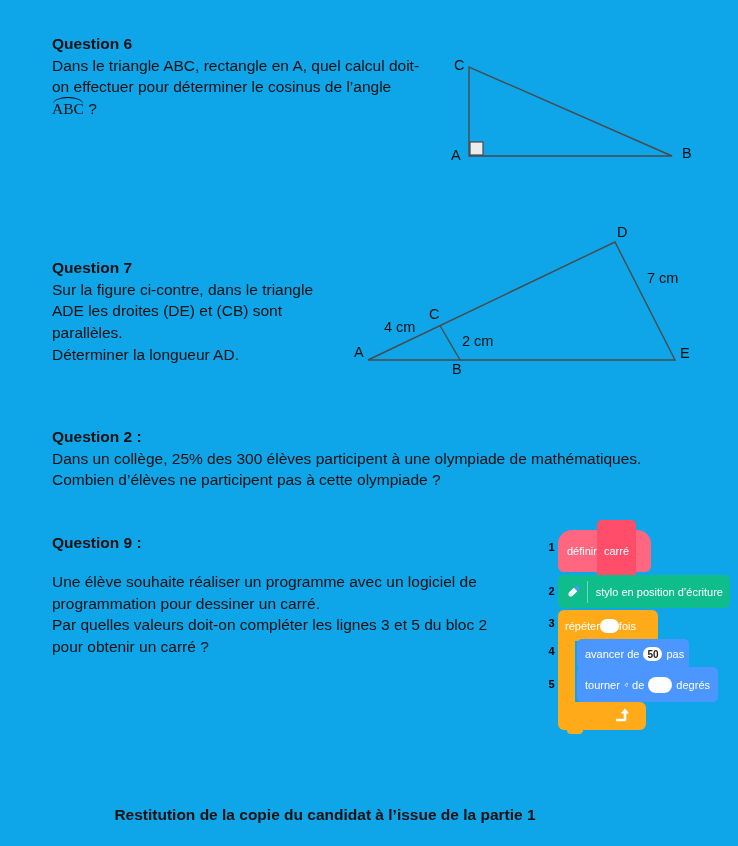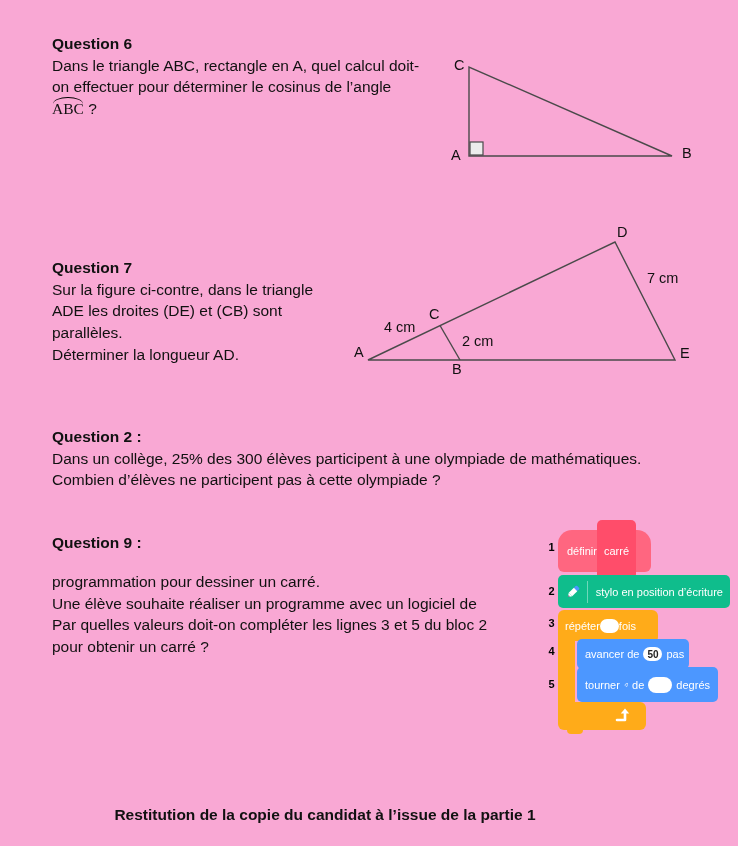--- a/index.html
+++ b/index.html
@@ -1,16 +1,16 @@
 <!DOCTYPE html>
 <html><head>
 <meta charset="utf-8">
 <style>
   html,body{margin:0;padding:0;background:#fff;}
-  #page{position:relative;width:738px;height:846px;background:#f9a8d4;
+  #page{position:relative;width:738px;height:846px;background:#0ea5e9;
         font-family:"Liberation Sans",sans-serif;color:#111;overflow:hidden;}
   .tblock{position:absolute;font-size:15.5px;line-height:21.7px;}
   .h{font-weight:bold;}
   .angle-hat{position:relative;font-family:"Liberation Serif",serif;display:inline-block;}
   .angle-hat::before{content:"";position:absolute;left:1px;right:1px;top:-1px;height:6px;
         border-top:1.6px solid #000;border-radius:50% 50% 0 0/100% 100% 0 0;}
   svg text{font-family:"Liberation Sans",sans-serif;font-size:14.5px;fill:#111;}
   
   #scratch{position:absolute;left:545px;top:527px;width:193px;height:212px;}
   .num{position:absolute;left:1px;width:11px;text-align:center;font-weight:bold;
@@ -85,22 +85,22 @@
   </svg>
 
   <div class="tblock" style="left:52px;top:426px;width:650px;">
     <div class="h">Question 2 :</div>
     <div>Dans un collège, 25% des 300 élèves participent à une olympiade de mathématiques.</div>
     <div>Combien d’élèves ne participent pas à cette olympiade ?</div>
   </div>
 
   <div class="tblock h" style="left:52px;top:532px;">Question 9 :</div>
   <div class="tblock" style="left:52px;top:571px;width:490px;">
+    <div>Une élève souhaite réaliser un programme avec un logiciel de</div>
     <div>programmation pour dessiner un carré.</div>
-    <div>Une élève souhaite réaliser un programme avec un logiciel de</div>
     <div>Par quelles valeurs doit-on compléter les lignes 3 et 5 du bloc 2</div>
     <div>pour obtenir un carré ?</div>
   </div>
 
   <div id="scratch">
     <div class="num" style="top:14px;">1</div>
     <div class="num" style="top:58px;">2</div>
     <div class="num" style="top:90px;">3</div>
     <div class="num" style="top:118px;">4</div>
     <div class="num" style="top:151px;">5</div>

